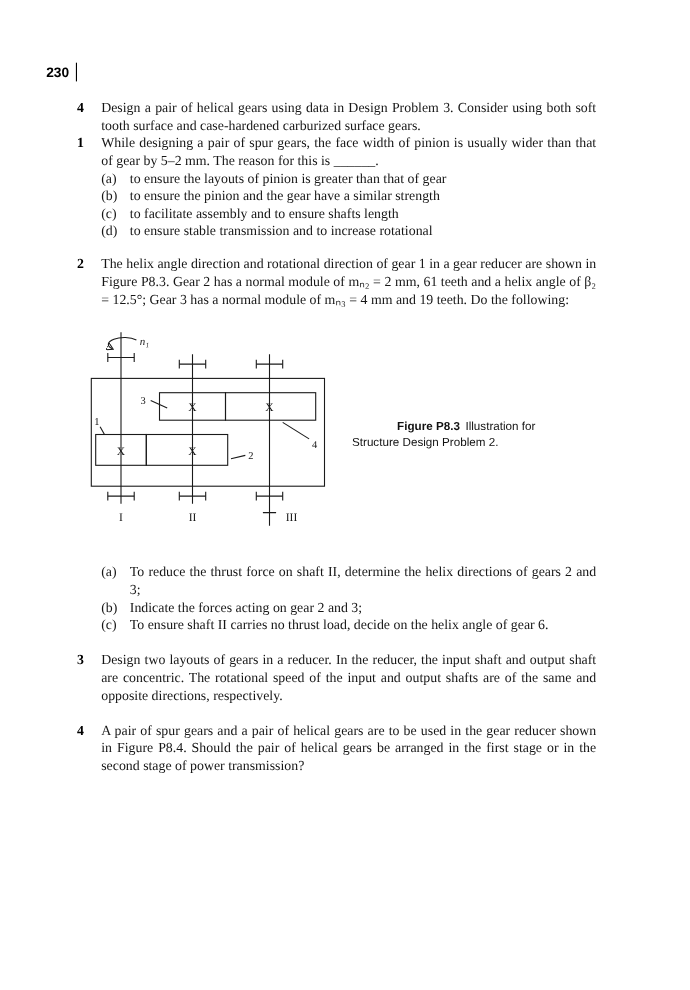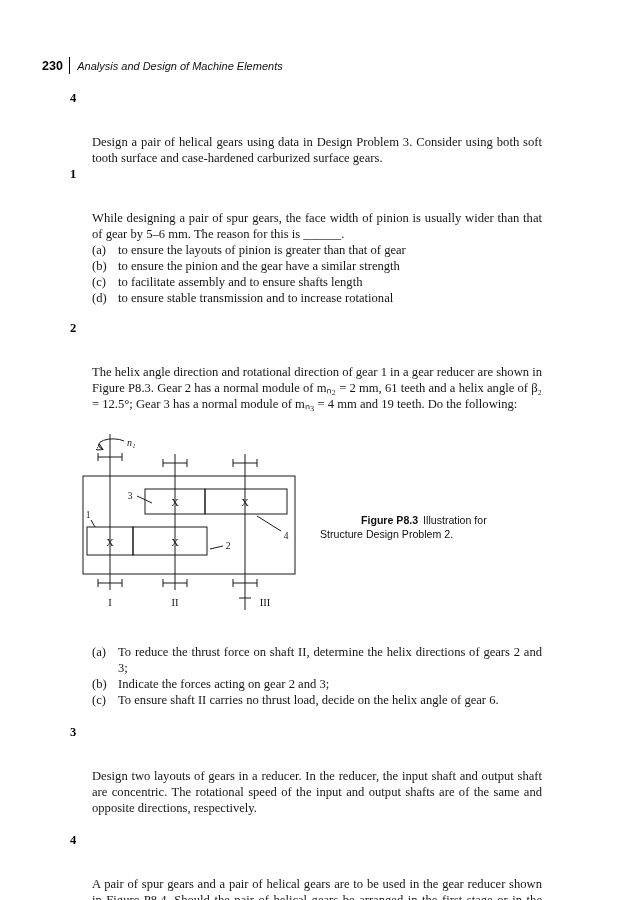--- a/index.html
+++ b/index.html
@@ -28,21 +28,21 @@
 
   .content {
     position: absolute;
     top: 90px; left: 70px;
     width: 472px;
     font-size: 12.6px;
     line-height: 16px;
   }
   .prob { display: flex; margin: 0 0 14px 0; }
   .prob-num { flex: 0 0 22px; font-weight: 700; color: #000; }
-  .prob-body { flex: 1; text-align: justify; margin-top: 44px; }
+  .prob-body { flex: 1; text-align: justify; }
   .prob-body p { margin: 0; }
 
   .section-title {
     font-family: "Liberation Sans", sans-serif;
     font-weight: 700;
     font-size: 15.5px;
     color: #000;
     margin: 24px 0 19px 0;
   }
 
@@ -78,35 +78,34 @@
   .fig-speed { font-style: italic; font-size: 10px; }
 </style>
 </head>
 <body>
 
 <div class="page">
 
   <div class="header">
     <span class="page-number">230</span>
     <span class="header-rule"></span>
-    <span class="running-title">Analysis and Design of Machine Elements</span>
   </div>
 
   <div class="content">
 
     <div class="prob intro-item">
       <span class="prob-num">4</span>
       <div class="prob-body">Design a pair of helical gears using data in Design Problem 3. Consider using both soft tooth surface and case-hardened carburized surface gears.</div>
     </div>
 
 
     <div class="prob">
       <span class="prob-num">1</span>
       <div class="prob-body">
-        <p>While designing a pair of spur gears, the face width of pinion is usually wider than that of gear by 5–6 mm. The reason for this is ______.</p>
+        <p>While designing a pair of spur gears, the face width of pinion is usually wider than that of gear by 5–2 mm. The reason for this is ______.</p>
         <div class="options">
           <div class="option">
             <span class="option-label">(a)</span>
             <span class="option-text">to ensure the layouts of pinion is greater than that of gear</span>
           </div>
           <div class="option">
             <span class="option-label">(b)</span>
             <span class="option-text">to ensure the pinion and the gear have a similar strength</span>
           </div>
           <div class="option">

